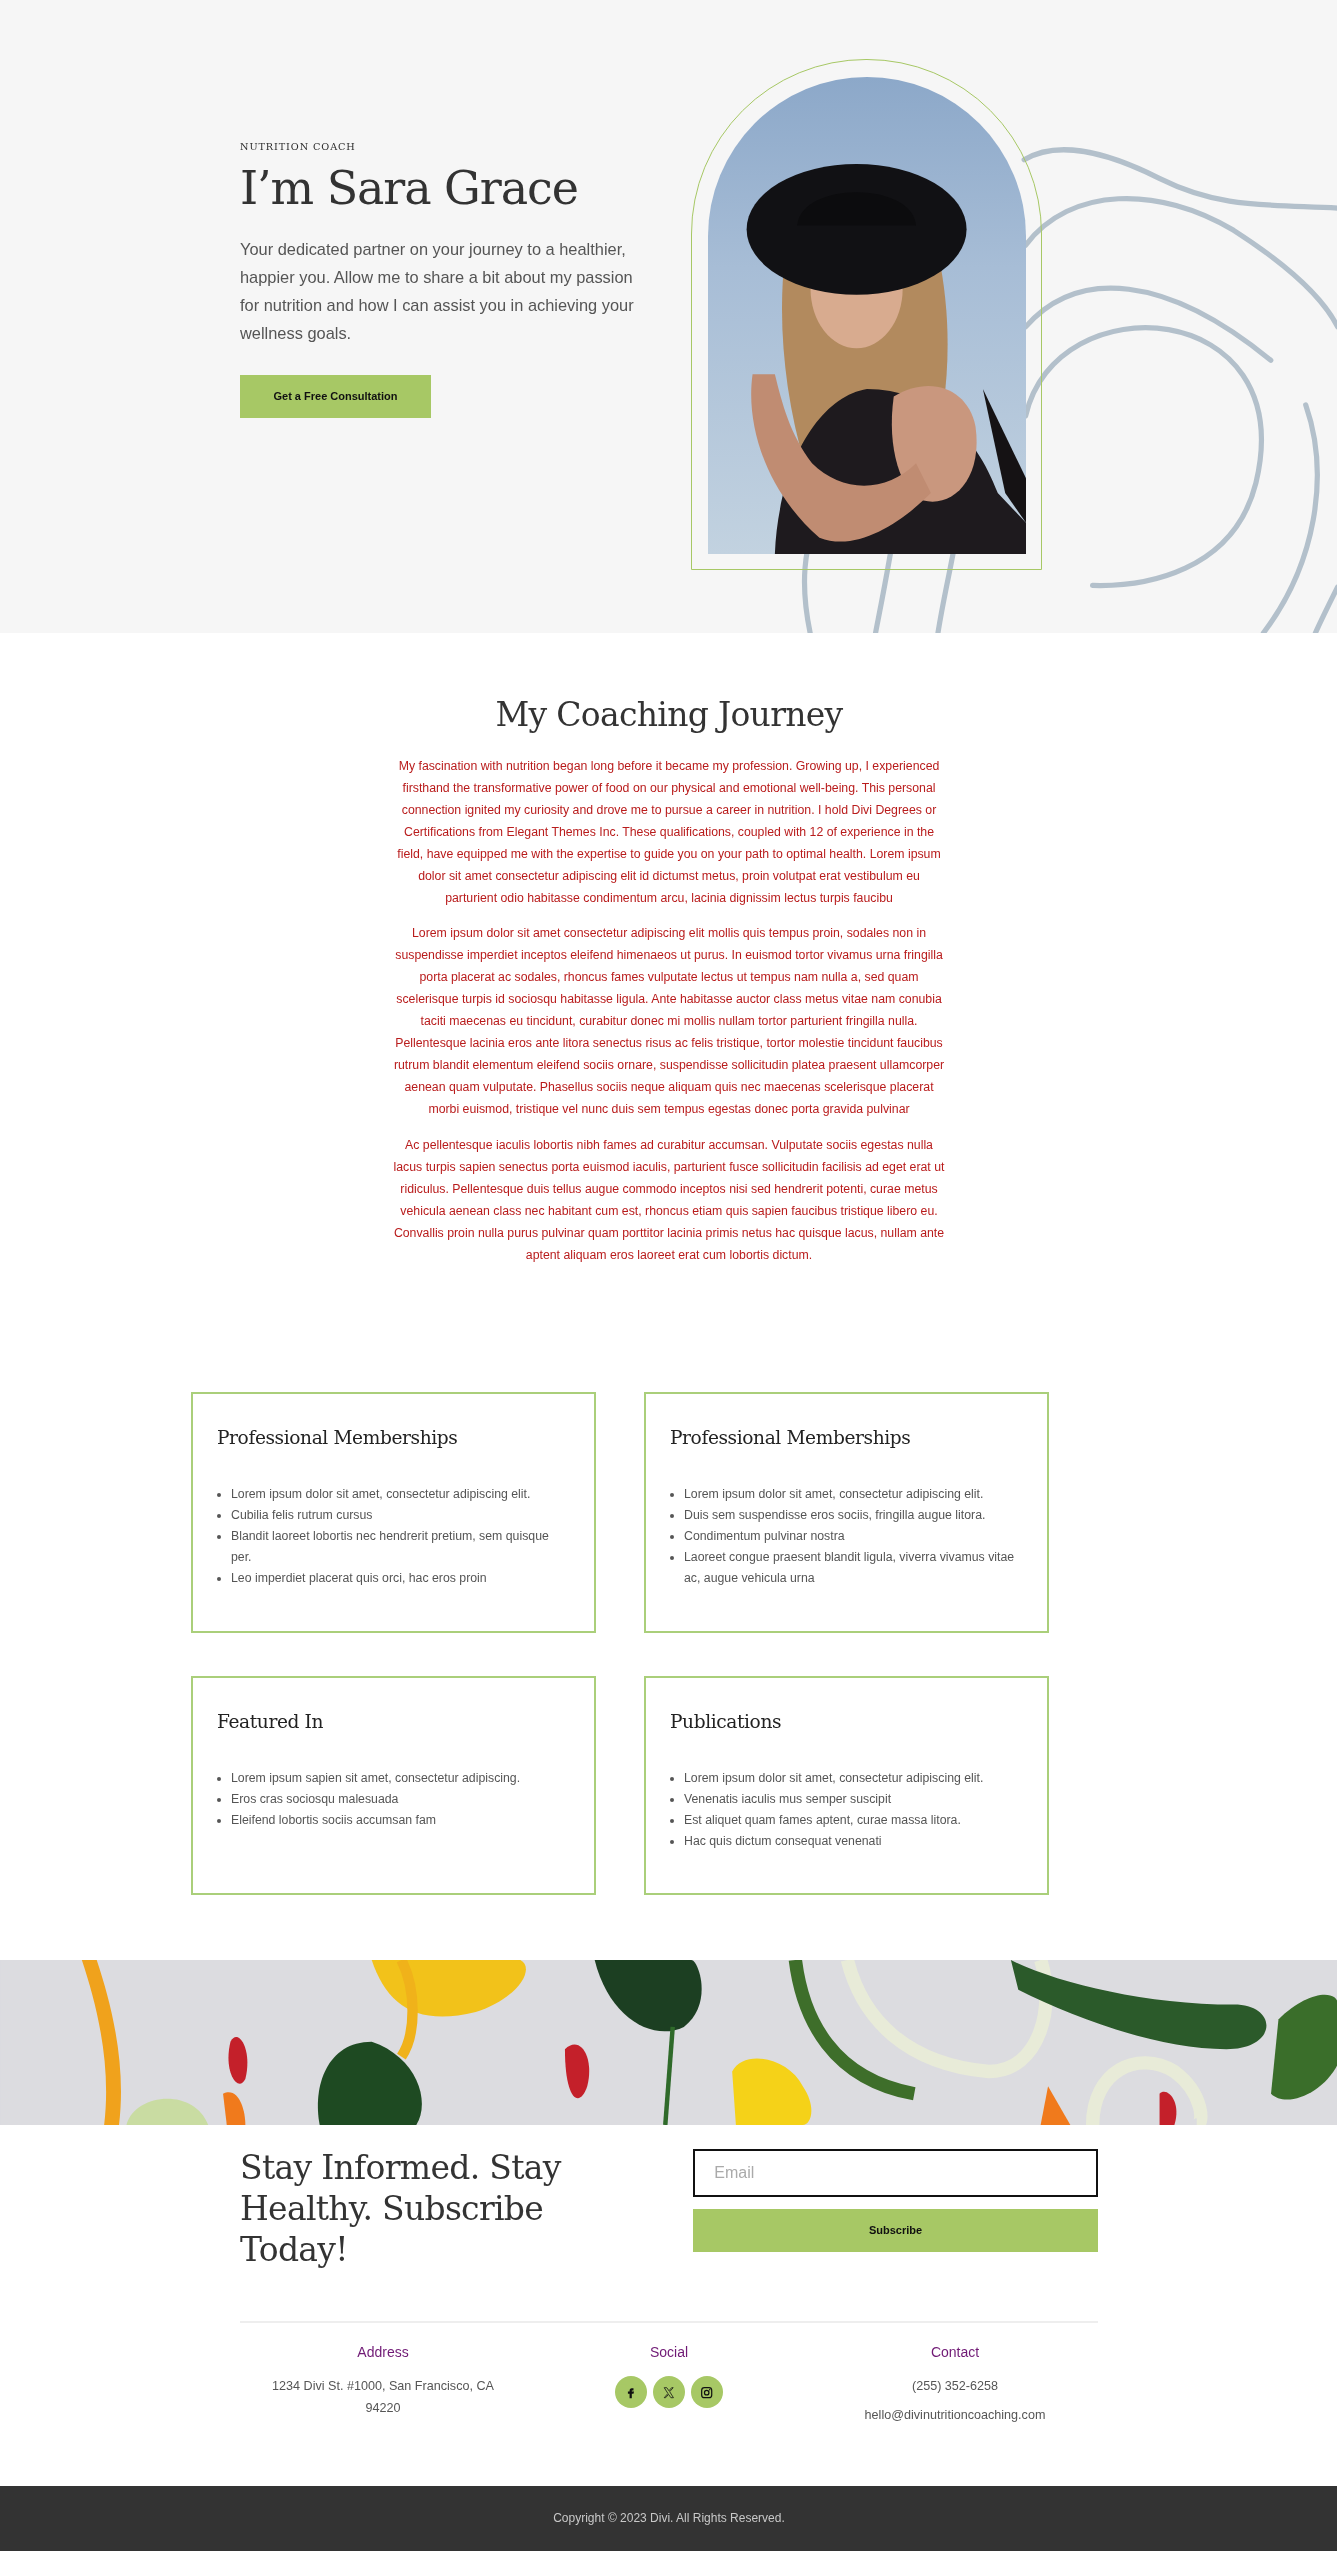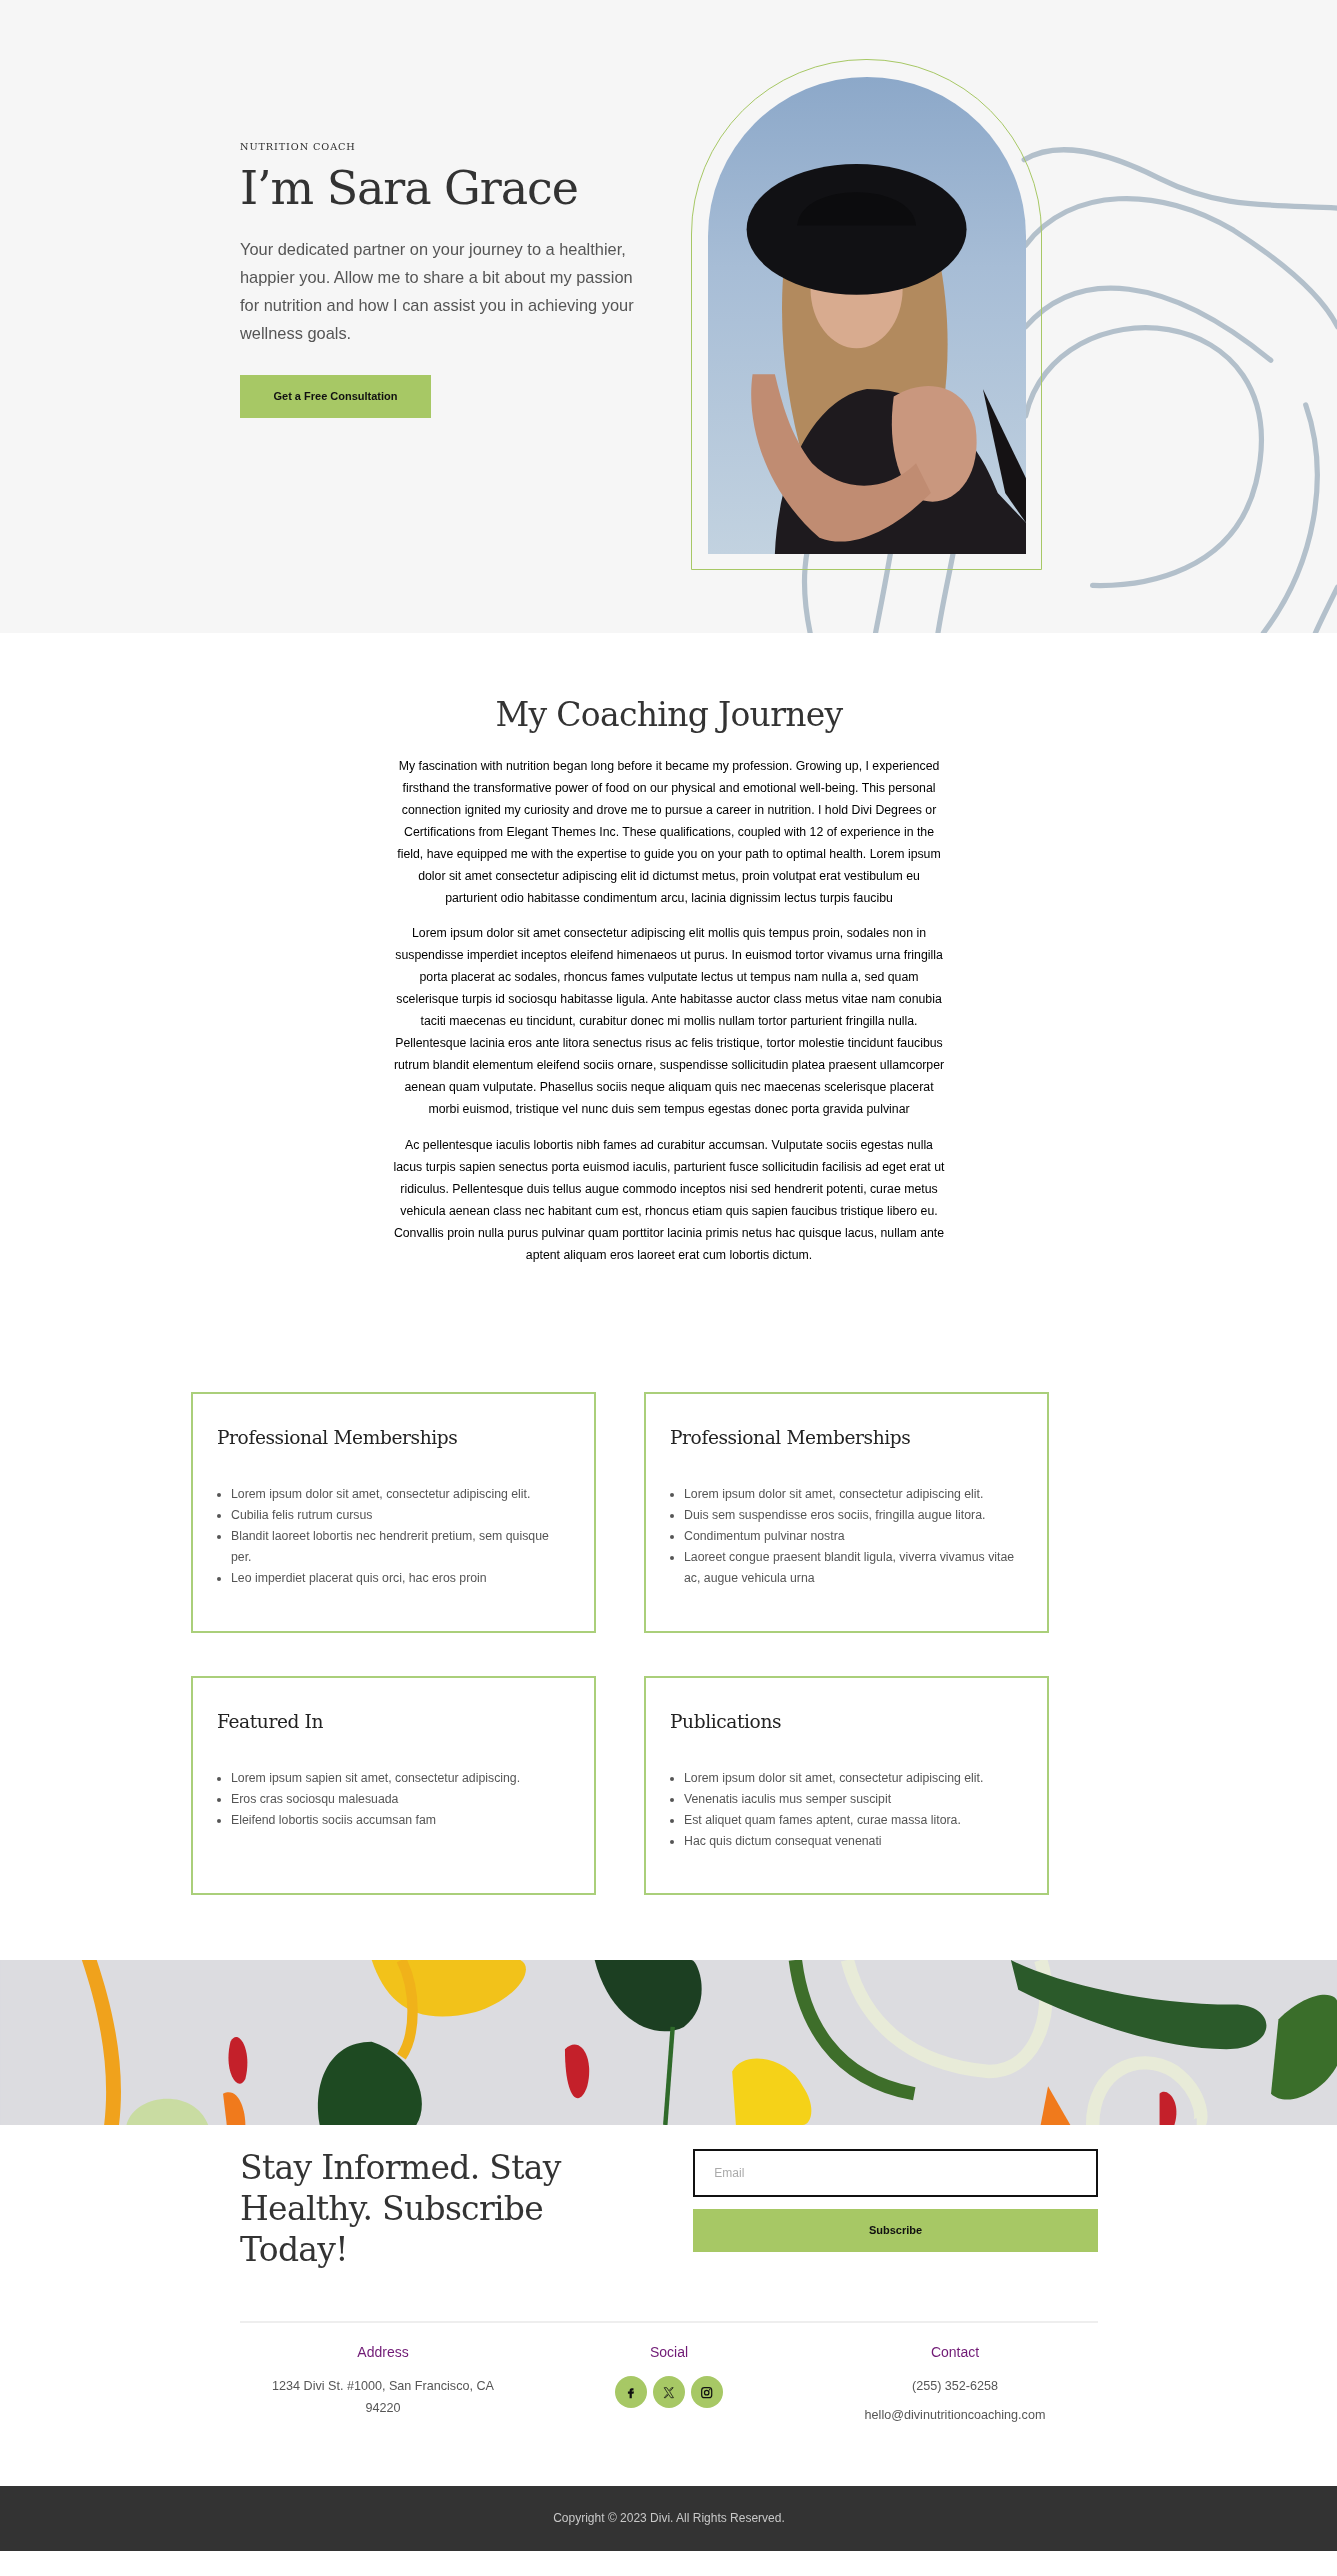--- a/index.html
+++ b/index.html
@@ -14,39 +14,39 @@
   .hero-title { font-family: "DejaVu Serif", serif; font-size: 46px; line-height: 1.15; color: #333333; margin-top: 10.4px; letter-spacing: -1.1px; font-weight: normal; }
   .hero-sub { font-size: 16.4px; line-height: 28px; color: #555555; margin-top: 19.3px; width: 416px; }
   .cta-btn { display: inline-flex; align-items: center; justify-content: center; margin-top: 28px; width: 191px; height: 43px; background: #a7c865; color: #111; font-weight: bold; font-size: 11px; border: none; }
   .arch-outline { position: absolute; left: 691px; top: 59px; width: 351px; height: 511px; border: 1.5px solid #a7c865; border-radius: 175px 175px 0 0; }
   .arch-photo { position: absolute; left: 708px; top: 77px; width: 318px; height: 477px; border-radius: 159px 159px 0 0; overflow: hidden; background: linear-gradient(180deg, #8ca8c9 0%, #a7bdd6 40%, #c2d2e0 100%); }
 
   
   .journey { padding-top: 62px; text-align: center; }
   .journey h2 { font-family: "DejaVu Serif", serif; font-size: 33px; color: #333333; font-weight: normal; letter-spacing: -0.7px; }
   .journey .paras { width: 556px; margin: 21px auto 0; }
-  .journey p { font-size: 12.3px; line-height: 22px; color: #000000; margin-bottom: 13.4px; }
+  .journey p { font-size: 12.3px; line-height: 22px; color: #b91c1c; margin-bottom: 13.4px; }
 
   
   .cards { width: 956px; margin: 126px auto 0; display: grid; grid-template-columns: 405px 405px; column-gap: 48px; row-gap: 43px; }
   .card { border: 2.2px solid #aacf7a; padding: 33px 24px 30px 24px; }
   .card.tall { height: 241px; }
   .card.short { height: 219px; }
   .card h3 { font-family: "DejaVu Serif", serif; font-size: 18.6px; color: #222; font-weight: normal; letter-spacing: -0.4px; }
   .card ul { margin-top: 36px; padding-left: 14px; }
   .card li { font-size: 12.3px; line-height: 21px; color: #555555; }
 
   
   .banner { position: relative; margin-top: 65px; height: 165px; overflow: hidden; background: #d9d9de; }
 
   
   .subscribe { width: 858px; margin: 0 auto; display: flex; justify-content: space-between; padding-top: 22px; gap: 22px; }
   .subscribe h2 { width: 372px; font-family: "DejaVu Serif", serif; font-size: 33px; line-height: 41px; color: #333333; font-weight: normal; letter-spacing: -0.7px; }
   .sub-form { width: 405px; padding-top: 2.2px; }
-  .email-input { width: 405px; height: 48px; border: 2.2px solid #111; padding: 0 19.3px; font-size: 12px; color: #333; background: #fff; font-family: "Liberation Sans", sans-serif; }
+  .email-input { width: 405px; height: 48px; border: 2.2px solid #111; padding: 0 19.3px; font-size: 16px; color: #333; background: #fff; font-family: "Liberation Sans", sans-serif; }
   .email-input::placeholder { color: #aaaaaa; }
   .sub-btn { margin-top: 12px; width: 405px; height: 43px; background: #a7c865; border: none; font-weight: bold; font-size: 11px; color: #111; font-family: "Liberation Sans", sans-serif; }
 
   .divider { width: 858px; margin: 51px auto 0; height: 2.2px; background: #eeeeee; }
 
   .info { width: 858px; margin: 0 auto; display: grid; grid-template-columns: 1fr 1fr 1fr; padding-top: 21px; height: 156px; text-align: center; }
   .info h4 { font-family: Liberation Sans, sans-serif; font-size: 14px; color: #701a75; font-weight: normal; }
   .info .txt { font-size: 12.6px; line-height: 22px; color: #555555; margin-top: 15px; }
   .info .addr { width: 253px; margin: 15px auto 12px; }
   .social { display: flex; justify-content: center; gap: 6px; margin-top: 16.4px; }

